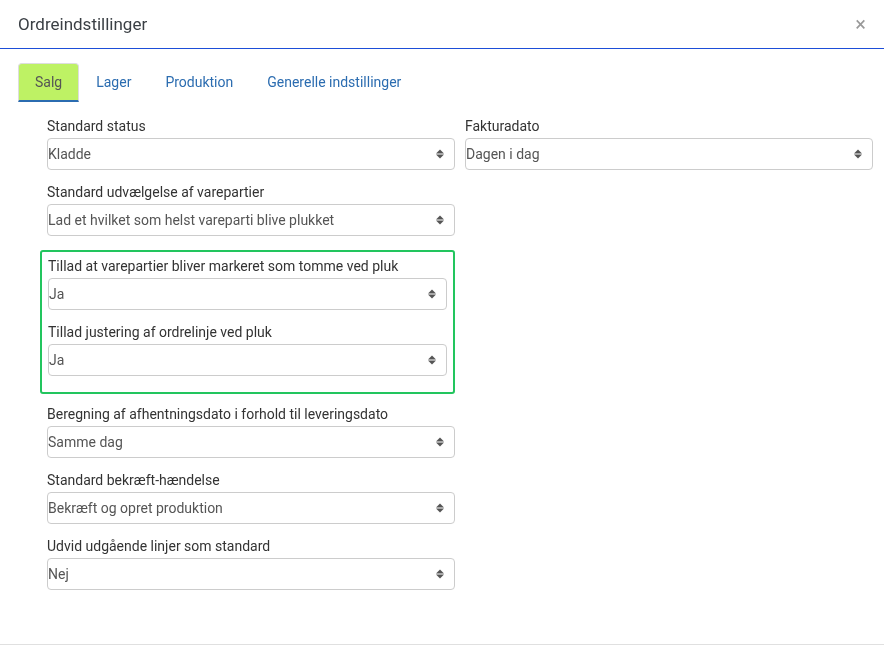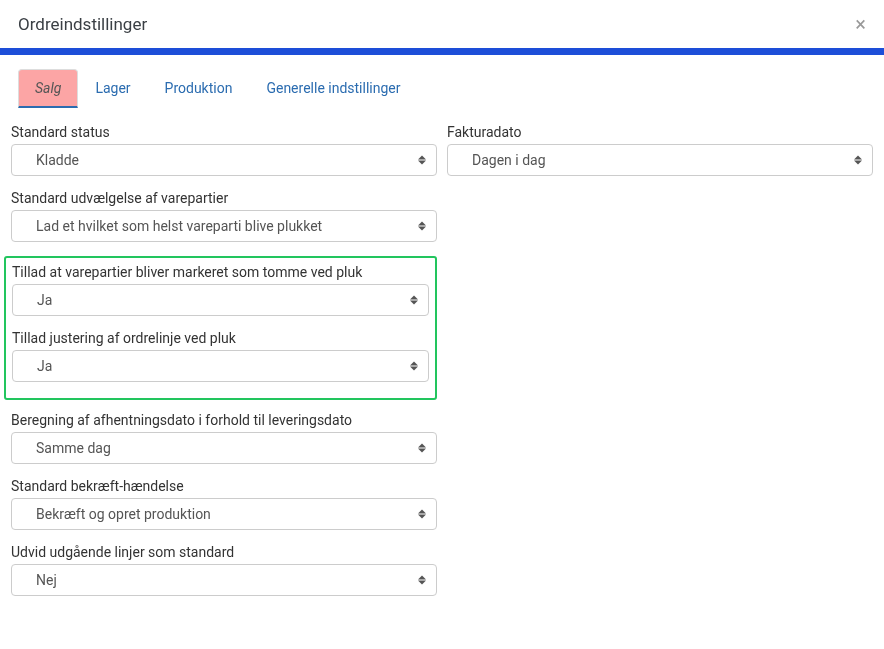--- a/index.html
+++ b/index.html
@@ -1,27 +1,27 @@
 <!DOCTYPE html>
 <html><head>
   <meta charset="utf-8">
   <style>
     * { box-sizing: border-box; margin: 0; padding: 0; }
     body { font-family: -apple-system, BlinkMacSystemFont, "Segoe UI", Roboto, "Helvetica Neue", Arial, sans-serif; font-size: 14px; color: #333; background: #fff; width: 884px; }
-    .header { display: flex; justify-content: space-between; align-items: center; padding: 14px 18px; border-bottom: 7px solid #1d4ed8; }
+    .header { display: flex; justify-content: space-between; align-items: center; padding: 14px 18px; border-bottom: 1px solid #1d4ed8; }
     .header-title { font-size: 17px; font-weight: 400; color: #3a3f44; }
     .close-x { color: #999; font-size: 20px; cursor: pointer; line-height: 1; }
     .tabs { display: flex; padding: 0 18px; margin-top: 14px; gap: 0; }
     .tab { padding: 10px 16px; color: #2b6cb0; cursor: pointer; font-size: 14px; border: 1px solid transparent; border-bottom: none; }
-    .tab.active { background: #fca5a5; color: #555; border: 1px solid #ddd; border-bottom: 2px solid #2b6cb0; border-radius: 4px 4px 0 0; font-style: italic; }
-    .content { display: flex; padding: 16px 11px 40px 11px; gap: 10px; }
+    .tab.active { background: #bef264; color: #555; border: 1px solid #ddd; border-bottom: 2px solid #2b6cb0; border-radius: 4px 4px 0 0; }
+    .content { display: flex; padding: 16px 11px 40px 11px; gap: 10px; margin-left: 36px; }
     .col { flex: 1; min-width: 0; }
     .field { margin-bottom: 14px; }
     .field-label { display: block; font-size: 14px; color: #333; margin-bottom: 4px; }
-    .select { position: relative; width: 100%; height: 32px; background: #fff; border: 1px solid #ccc; border-radius: 4px; padding: 0 30px 0 24px; display: flex; align-items: center; cursor: pointer; }
+    .select { position: relative; width: 100%; height: 32px; background: #fff; border: 1px solid #ccc; border-radius: 4px; padding: 0 30px 0 0; display: flex; align-items: center; cursor: pointer; }
     .select-text { color: #555; font-size: 14px; white-space: nowrap; overflow: hidden; text-overflow: ellipsis; }
     .select-caret { position: absolute; right: 10px; top: 50%; transform: translateY(-50%); display: flex; flex-direction: column; gap: 1px; }
     .caret-up { width: 0; height: 0; border-left: 4px solid transparent; border-right: 4px solid transparent; border-bottom: 4px solid #555; }
     .caret-down { width: 0; height: 0; border-left: 4px solid transparent; border-right: 4px solid transparent; border-top: 4px solid #555; }
     .boxed { border: 2px solid #22c55e; border-radius: 3px; padding: 6px 6px 2px 6px; margin-left: -7px; margin-right: -0px; margin-bottom: 12px; }
     .boxed .field-label { font-size: 14px; }
     .checkbox-row { display: flex; align-items: flex-start; gap: 10px; margin-top: 2px; }
     .checkbox { width: 16px; height: 16px; background: #2b6cb0; border-radius: 3px; display: flex; align-items: center; justify-content: center; flex-shrink: 0; cursor: pointer; margin-top: 2px; }
     .checkbox svg { width: 11px; height: 11px; }
     .checkbox-label { font-size: 14px; color: #333; line-height: 1.4; }

